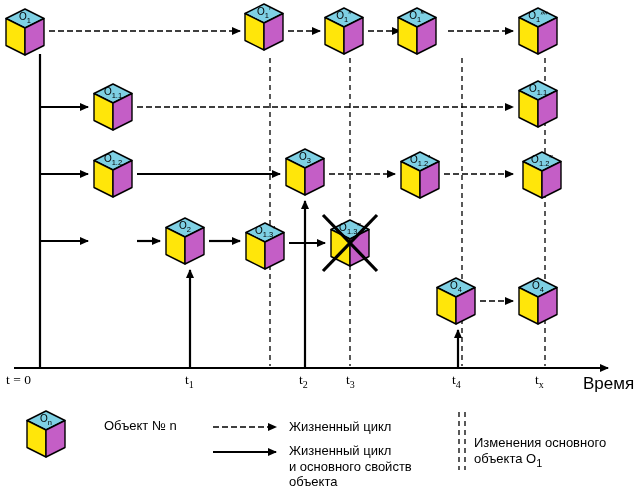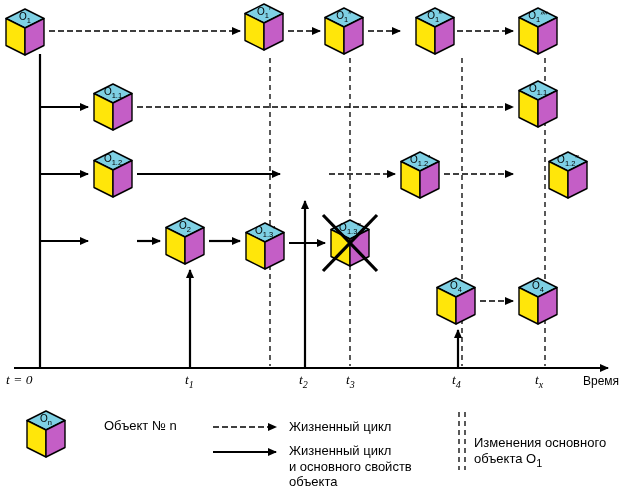--- a/index.html
+++ b/index.html
@@ -5,24 +5,24 @@
   *{margin:0;padding:0;box-sizing:border-box}
   html,body{background:#fff}
   #stage{position:relative;width:635px;height:486px;background:#fff;overflow:hidden;
          font-family:"Liberation Sans",sans-serif;color:#000}
   #bg{position:absolute;left:0;top:0;z-index:1}
   .cube{position:absolute;width:40px;height:48px;z-index:2}
   .cube>svg{display:block;width:40px;height:48px;overflow:visible}
   .cl{position:absolute;left:0;top:2px;width:100%;text-align:center;
       font-size:10px;line-height:13px;z-index:3;white-space:nowrap}
   .cl sub{font-size:7.5px}
-  .tlabel{position:absolute;font-family:"Liberation Serif",serif;font-style:italic;
+  .tlabel{position:absolute;font-family:"Liberation Serif",serif;
           font-size:13.5px;z-index:2;white-space:nowrap}
   .tlabel sub{font-size:10px}
-  .axis-caption{position:absolute;font-size:12px;z-index:2}
+  .axis-caption{position:absolute;font-size:17px;z-index:2}
   .lg{position:absolute;font-size:13px;line-height:15.5px;z-index:2;white-space:nowrap}
   .lg .ln{display:block}
 </style>
 </head>
 <body>
 
 <div id="stage">
 
   <svg id="bg" width="635" height="486" viewBox="0 0 635 486">
     <defs>
@@ -88,21 +88,21 @@
         <use href="#cubeShape"></use>
       </svg>
     <span class="cl"><span>O</span><sub>1</sub><span>′</span></span>
   </div>
   <div class="cube" style="left:324px;top:7px">
     <svg viewBox="0 0 40 48">
         <use href="#cubeShape"></use>
       </svg>
     <span class="cl"><span>O</span><sub>1</sub><span>″</span></span>
   </div>
-  <div class="cube" style="left:415px;top:7px">
+  <div class="cube" style="left:397px;top:7px">
     <svg viewBox="0 0 40 48">
         <use href="#cubeShape"></use>
       </svg>
     <span class="cl"><span>O</span><sub>1</sub><span>‴</span></span>
   </div>
   <div class="cube" style="left:518px;top:7px">
     <svg viewBox="0 0 40 48">
         <use href="#cubeShape"></use>
       </svg>
     <span class="cl"><span>O</span><sub>1</sub><span>⁗</span></span>
@@ -118,27 +118,33 @@
         <use href="#cubeShape"></use>
       </svg>
     <span class="cl"><span>O</span><sub>1.1</sub><span></span></span>
   </div>
   <div class="cube" style="left:93px;top:150px">
     <svg viewBox="0 0 40 48">
         <use href="#cubeShape"></use>
       </svg>
     <span class="cl"><span>O</span><sub>1.2</sub><span></span></span>
   </div>
+  <div class="cube" style="left:285px;top:148px">
+    <svg viewBox="0 0 40 48">
+        <use href="#cubeShape"></use>
+      </svg>
+    <span class="cl"><span>O</span><sub>3</sub><span></span></span>
+  </div>
   <div class="cube" style="left:400px;top:151px">
     <svg viewBox="0 0 40 48">
         <use href="#cubeShape"></use>
       </svg>
     <span class="cl"><span>O</span><sub>1.2</sub><span>′</span></span>
   </div>
-  <div class="cube" style="left:548px;top:151px">
+  <div class="cube" style="left:522px;top:151px">
     <svg viewBox="0 0 40 48">
         <use href="#cubeShape"></use>
       </svg>
     <span class="cl"><span>O</span><sub>1.2</sub><span>″</span></span>
   </div>
   <div class="cube" style="left:165px;top:217px">
     <svg viewBox="0 0 40 48">
         <use href="#cubeShape"></use>
       </svg>
     <span class="cl"><span>O</span><sub>2</sub><span></span></span>

